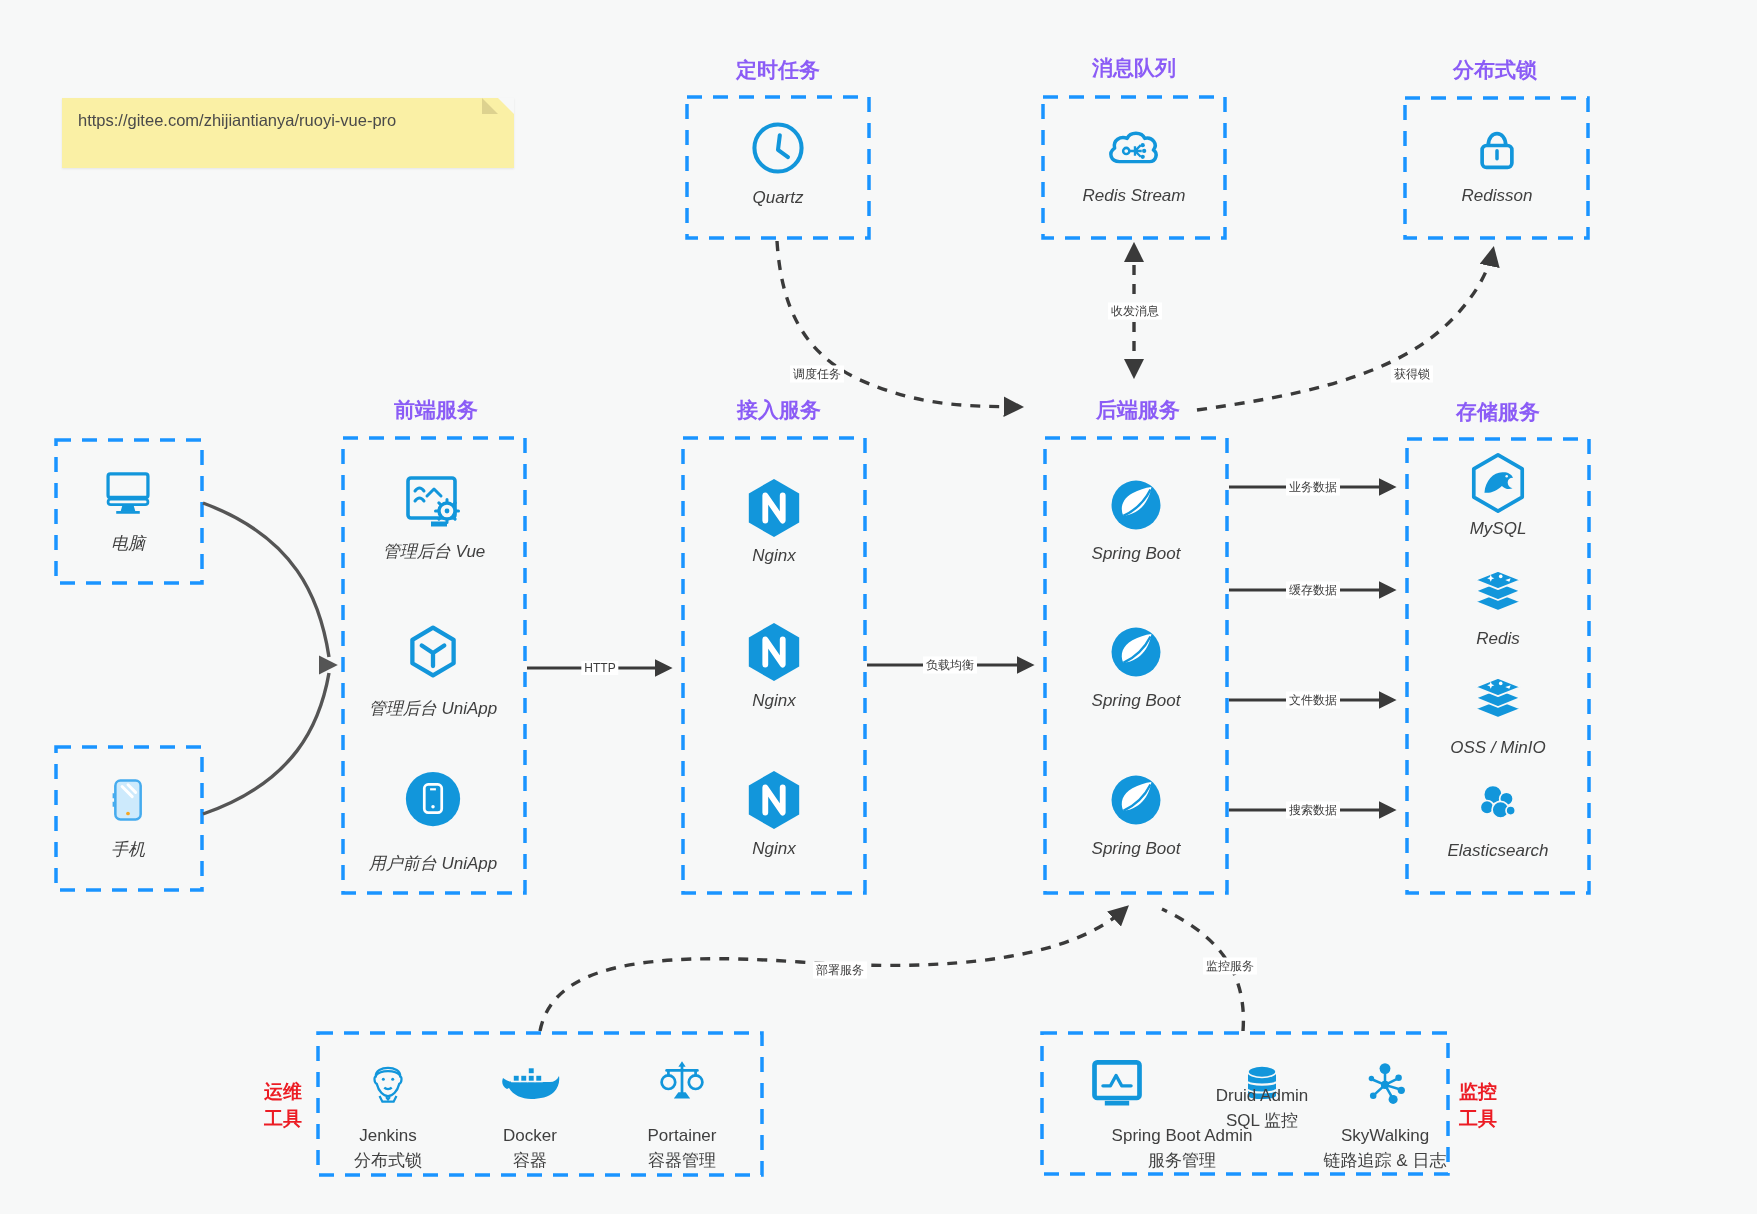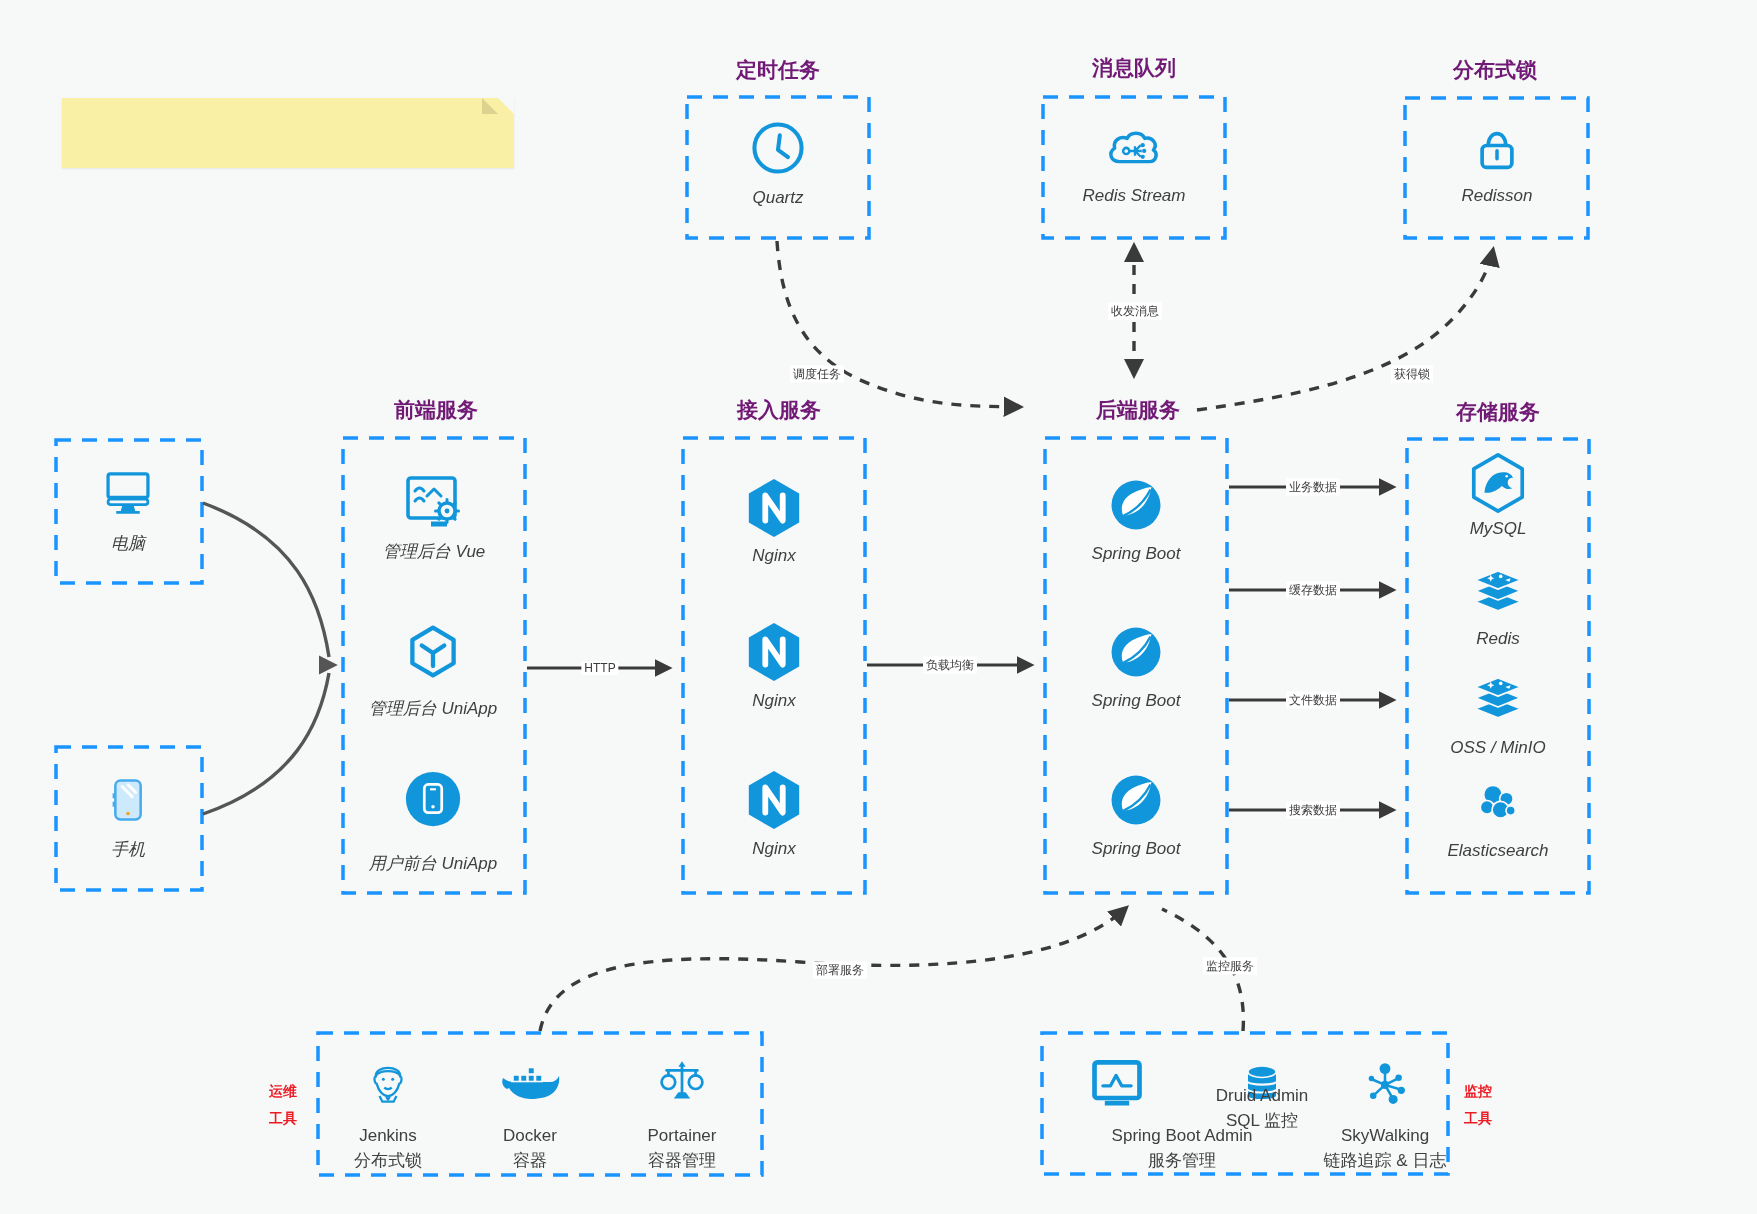--- a/index.html
+++ b/index.html
@@ -1,21 +1,21 @@
 <!DOCTYPE html>
 <html><head>
 <meta charset="utf-8">
 <style>
   html,body{margin:0;padding:0;background:#f7f8f8;}
   body{font-family:"Liberation Sans","DejaVu Sans",sans-serif;}
   .canvas{position:relative;width:1757px;height:1214px;background:#f7f8f8;overflow:hidden;}
   .layer{position:absolute;left:0;top:0;z-index:1;}
   .abs{position:absolute;transform:translate(-50%,-50%);z-index:2;}
-  .t-red{color:#701a75;font-size:21px;font-weight:bold;white-space:nowrap;}
-  .t-red2{color:#ec1c24;font-size:14px;font-weight:bold;line-height:27px;text-align:right;white-space:nowrap;}
+  .t-red{color:#8b5cf6;font-size:21px;font-weight:bold;white-space:nowrap;}
+  .t-red2{color:#ec1c24;font-size:19px;font-weight:bold;line-height:27px;text-align:right;white-space:nowrap;}
   .lbl{color:#3f3f3f;font-size:17px;white-space:nowrap;font-style:italic;}
   .lbl2{color:#3f3f3f;font-size:17px;line-height:25px;text-align:center;white-space:nowrap;}
   .elbl{color:#3c3c3c;font-size:12px;background:#ffffff;padding:0 3px;white-space:nowrap;z-index:3;}
   .ic{position:absolute;transform:translate(-50%,-50%);z-index:2;line-height:0;}
   .ic svg{display:block;}
   .note{position:absolute;left:62px;top:98px;width:452px;height:70px;background:#faf0a5;z-index:2;
         box-sizing:border-box;padding:10px 0 0 16px;font-size:16.5px;color:#4a4a4a;line-height:1.55;
         box-shadow:0 1px 2px rgba(0,0,0,0.08);}
   .note::before{content:"";position:absolute;top:0;right:0;width:0;height:0;
         border-top:16px solid #f7f8f8;border-left:16px solid transparent;}
@@ -69,20 +69,21 @@
     <g fill="none" stroke="#3a3a3a" stroke-width="3.4" stroke-dasharray="10 9">
       <path d="M777,241 C781,305 802,352 858,379 C920,407 968,406 1020,407" marker-end="url(#ah)"></path>
       <path d="M1134,246 L1134,375" marker-start="url(#ah)" marker-end="url(#ah)"></path>
       <path d="M1197,410 C1297,396 1386,378 1442,329 C1472,302 1488,274 1493,250" marker-end="url(#ah)"></path>
       <path d="M540,1031 C553,966 640,951 800,962 C955,973 1072,958 1126,908" marker-end="url(#ah)"></path>
       <path d="M1243,1031 C1247,976 1222,937 1162,909"></path>
     </g>
   </svg>
 
   <div class="note">
+    <div>https://gitee.com/zhijiantianya/ruoyi-vue-pro</div>
   </div>
 
   <div class="abs t-red" style="left:778px;top:70px">定时任务</div>
   <div class="abs t-red" style="left:1134px;top:68px">消息队列</div>
   <div class="abs t-red" style="left:1495px;top:70px">分布式锁</div>
 
   <div class="ic" style="left:778px;top:148px">
     <svg width="58" height="58" viewBox="-32 -32 64 64">
       <circle r="26" fill="none" stroke="#1296db" stroke-width="4.5"></circle>
       <path d="M2,-14 L0,2 L11,10" fill="none" stroke="#1296db" stroke-width="4.5" stroke-linecap="round" stroke-linejoin="round"></path>

